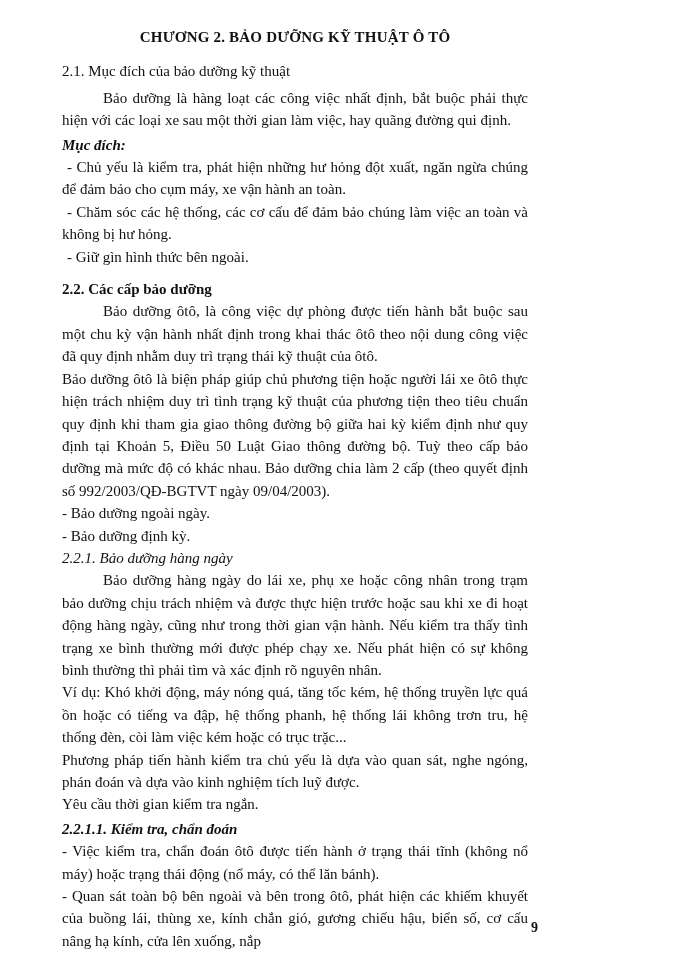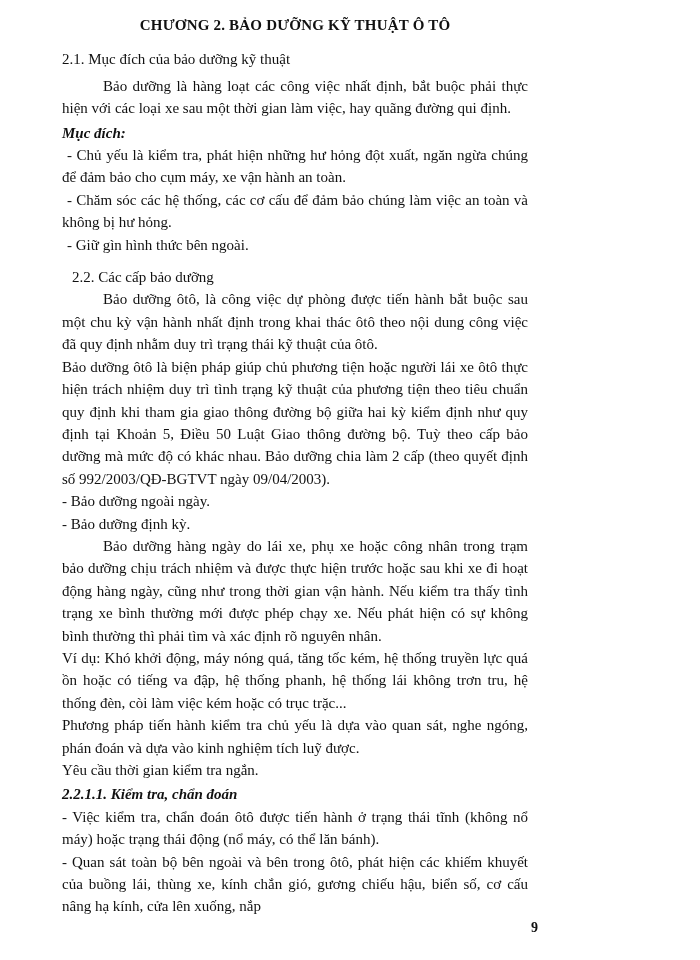--- a/index.html
+++ b/index.html
@@ -9,21 +9,21 @@
     height: 960px;
     font-family: "Liberation Serif", "DejaVu Serif", serif;
     color: #111111;
     position: relative;
     overflow: hidden;
   }
   .page {
     width: 588px;
     height: 960px;
     background: #ffffff;
-    padding: 14px 60px 0 62px;
+    padding: 26px 60px 0 62px;
     position: relative;
   }
   .page p {
     font-size: 15px;
     line-height: 22.4px;
     text-align: justify;
     color: #111111;
   }
   .doc-title {
     text-align: center !important;
@@ -32,24 +32,23 @@
     margin-bottom: 12px;
     letter-spacing: 0.2px;
   }
   .h-bold {
     font-weight: normal;
     text-align: left !important;
     margin-top: 6px;
     margin-bottom: 4px;
   }
   .h-bold-sect2 {
-    font-weight: normal;
+    font-weight: bold;
     text-align: left;
     margin-top: 10px;
-    margin-left: 10px;
   }
   .h-italic {
     font-style: italic;
     text-align: left !important;
   }
   .h-bolditalic {
     font-weight: bold;
     font-style: italic;
     text-align: right;
     margin-top: 2px;
@@ -79,20 +78,21 @@
   <p class="p-dash-sp">- Chủ yếu là kiểm tra, phát hiện những hư hỏng đột xuất, ngăn ngừa chúng để đảm bảo cho cụm máy, xe vận hành an toàn.</p>
   <p class="p-dash-sp">- Chăm sóc các hệ thống, các cơ cấu để đảm bảo chúng làm việc an toàn và không bị hư hỏng.</p>
   <p class="p-dash-sp">- Giữ gìn hình thức bên ngoài.</p>
 
   <p class="h-bold-sect2">2.2. Các cấp bảo dưỡng</p>
   <p class="p-indent">Bảo dưỡng ôtô, là công việc dự phòng được tiến hành bắt buộc sau một chu kỳ vận hành nhất định trong khai thác ôtô theo nội dung công việc đã quy định nhằm duy trì trạng thái kỹ thuật của ôtô.</p>
   <p>Bảo dưỡng ôtô là biện pháp giúp chủ phương tiện hoặc người lái xe ôtô thực hiện trách nhiệm duy trì tình trạng kỹ thuật của phương tiện theo tiêu chuẩn quy định khi tham gia giao thông đường bộ giữa hai kỳ kiểm định như quy định tại Khoản 5, Điều 50 Luật Giao thông đường bộ. Tuỳ theo cấp bảo dưỡng mà mức độ có khác nhau. Bảo dưỡng chia làm 2 cấp (theo quyết định số 992/2003/QĐ-BGTVT ngày 09/04/2003).</p>
   <p>- Bảo dưỡng ngoài ngày.</p>
   <p>- Bảo dưỡng định kỳ.</p>
 
+  <p class="h-italic">2.2.1. Bảo dưỡng hàng ngày</p>
   <p class="p-indent">Bảo dưỡng hàng ngày do lái xe, phụ xe hoặc công nhân trong trạm bảo dưỡng chịu trách nhiệm và được thực hiện trước hoặc sau khi xe đi hoạt động hàng ngày, cũng như trong thời gian vận hành. Nếu kiểm tra thấy tình trạng xe bình thường mới được phép chạy xe. Nếu phát hiện có sự không bình thường thì phải tìm và xác định rõ nguyên nhân.</p>
   <p>Ví dụ: Khó khởi động, máy nóng quá, tăng tốc kém, hệ thống truyền lực quá ồn hoặc có tiếng va đập, hệ thống phanh, hệ thống lái không trơn tru, hệ thống đèn, còi làm việc kém hoặc có trục trặc...</p>
   <p>Phương pháp tiến hành kiểm tra chủ yếu là dựa vào quan sát, nghe ngóng, phán đoán và dựa vào kinh nghiệm tích luỹ được.</p>
   <p>Yêu cầu thời gian kiểm tra ngắn.</p>
 
   <p class="h-bolditalic">2.2.1.1. Kiểm tra, chẩn đoán</p>
   <p>- Việc kiểm tra, chẩn đoán ôtô được tiến hành ở trạng thái tĩnh (không nổ máy) hoặc trạng thái động (nổ máy, có thể lăn bánh).</p>
   <p>- Quan sát toàn bộ bên ngoài và bên trong ôtô, phát hiện các khiếm khuyết của buồng lái, thùng xe, kính chắn gió, gương chiếu hậu, biển số, cơ cấu nâng hạ kính, cửa lên xuống, nắp</p>
 
   <div class="page-footer">9</div>

